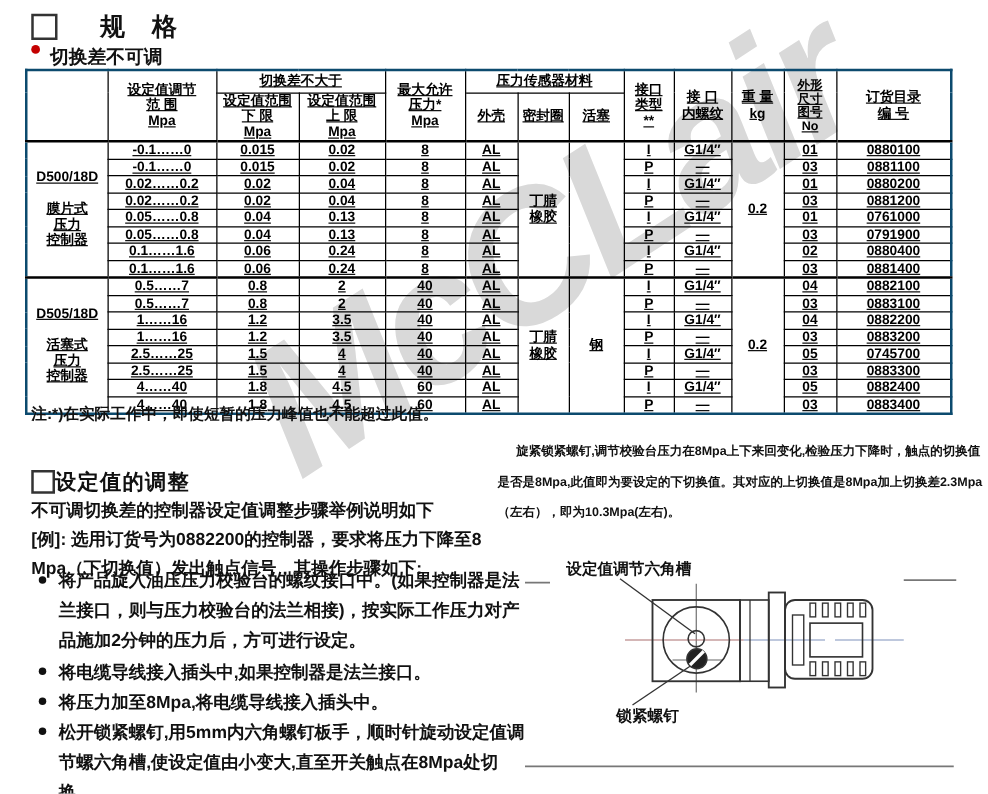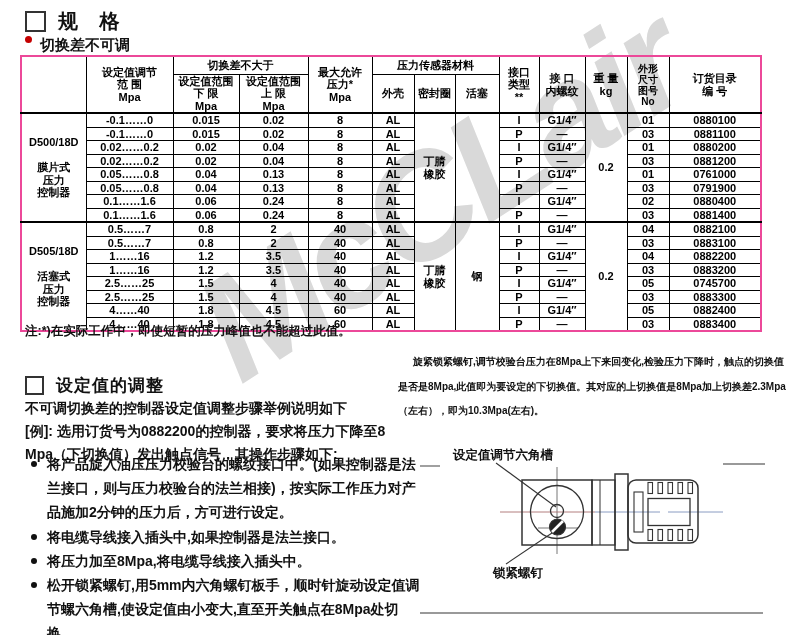--- a/index.html
+++ b/index.html
@@ -7,39 +7,39 @@
         font-family:"Liberation Sans","DejaVu Sans",sans-serif;color:#111;}
   .layer{position:absolute;z-index:1;}
   
   .watermark{position:absolute;left:110px;top:110px;width:660px;z-index:0;
              font-size:148px;font-weight:bold;font-style:italic;color:#d9d9d9;
              letter-spacing:-6px;text-align:center;transform:rotate(-33deg);
              transform-origin:center;user-select:none;}
   
   .h1{left:25px;top:8px;display:flex;align-items:center;gap:12px;}
   .hbox{width:17px;height:17px;border:2px solid #333;background:#fff;display:inline-block;}
-  .h1 .t{font-size:20px;font-weight:bold;letter-spacing:8px;}
+  .h1 .t{font-size:20px;font-weight:bold;letter-spacing:8px;margin-left:22px;}
   .bullet-note{left:25px;top:36px;display:flex;gap:8px;}
   .reddot{width:7px;height:7px;border-radius:50%;background:#c40000;display:inline-block;}
   .bullet-note .t{font-size:15px;font-weight:bold;}
   
   table.spec{left:20px;top:55px;width:740px;border-collapse:collapse;table-layout:fixed;
-             border:2px solid #ec4899;background:transparent;}
+             border:2px solid #0c4a6e;background:transparent;text-decoration:underline;}
   table.spec th,table.spec td{border:1px solid #000;font-weight:bold;text-align:center;
              vertical-align:middle;padding:0;font-size:11px;line-height:12.5px;color:#000;}
   table.spec thead tr:first-child{height:18px;}
   table.spec thead tr:last-child{height:36px;}
   table.spec tbody tr{height:12.7px;}
   .pre{white-space:pre-line;}
   tr.block-first td,tr.block-first th{border-top:2px solid #000;}
   td.model-cell{font-size:12px;line-height:14px;}
   
   .notes{left:25px;top:320px;font-size:12.5px;font-weight:bold;line-height:22px;}
   .note2{padding-left:22px;}
-  .h2{left:25px;top:374px;display:flex;align-items:center;gap:12px;}
+  .h2{left:25px;top:374px;display:flex;align-items:center;}
   .h2 .hbox{width:15px;height:15px;}
   .h2 .t{font-size:17px;font-weight:bold;letter-spacing:1px;}
   .intro{left:25px;top:397px;width:400px;font-size:14px;font-weight:bold;line-height:23px;}
   ul.steps{left:25px;top:452px;width:400px;margin:0;padding:0;list-style:none;
            font-size:14px;font-weight:bold;line-height:24.2px;}
   ul.steps li{position:relative;padding-left:22px;}
   ul.steps li::before{content:"";position:absolute;left:6px;top:9px;width:6px;height:6px;
            border-radius:50%;background:#111;}
   .rightpara{left:398px;top:350px;width:392px;font-size:10px;font-weight:bold;
              line-height:24.5px;text-indent:1.5em;}

